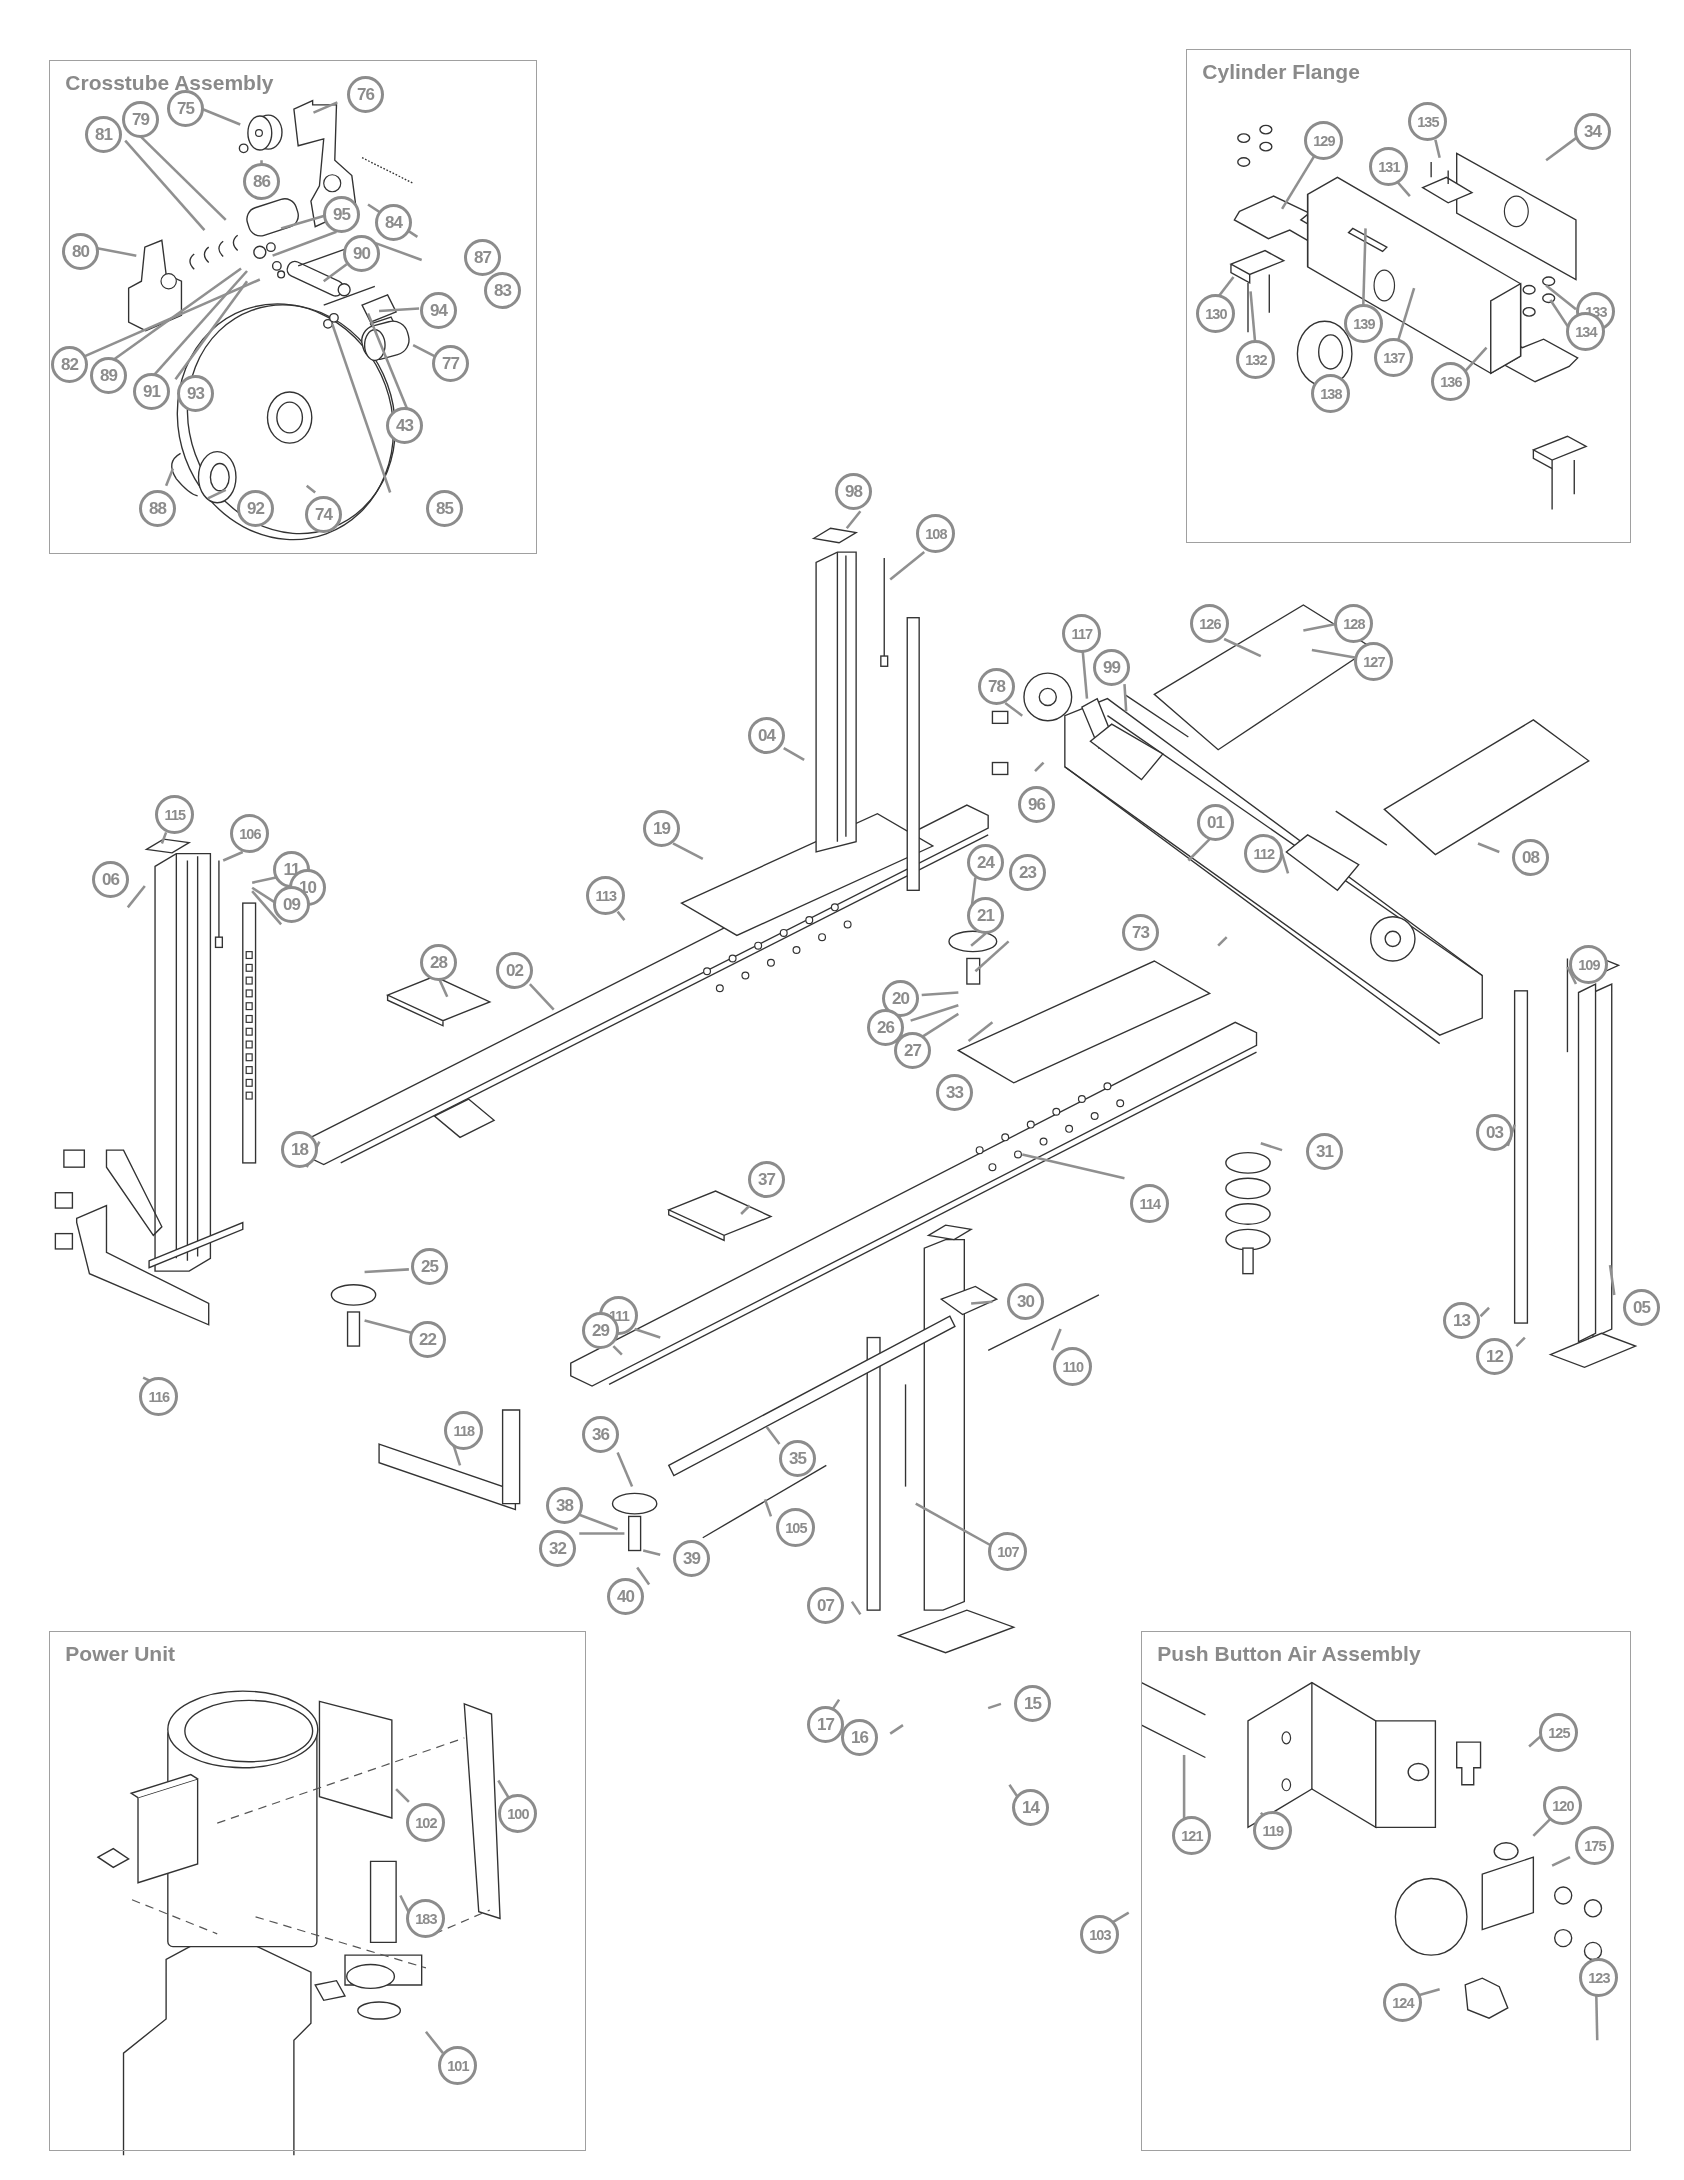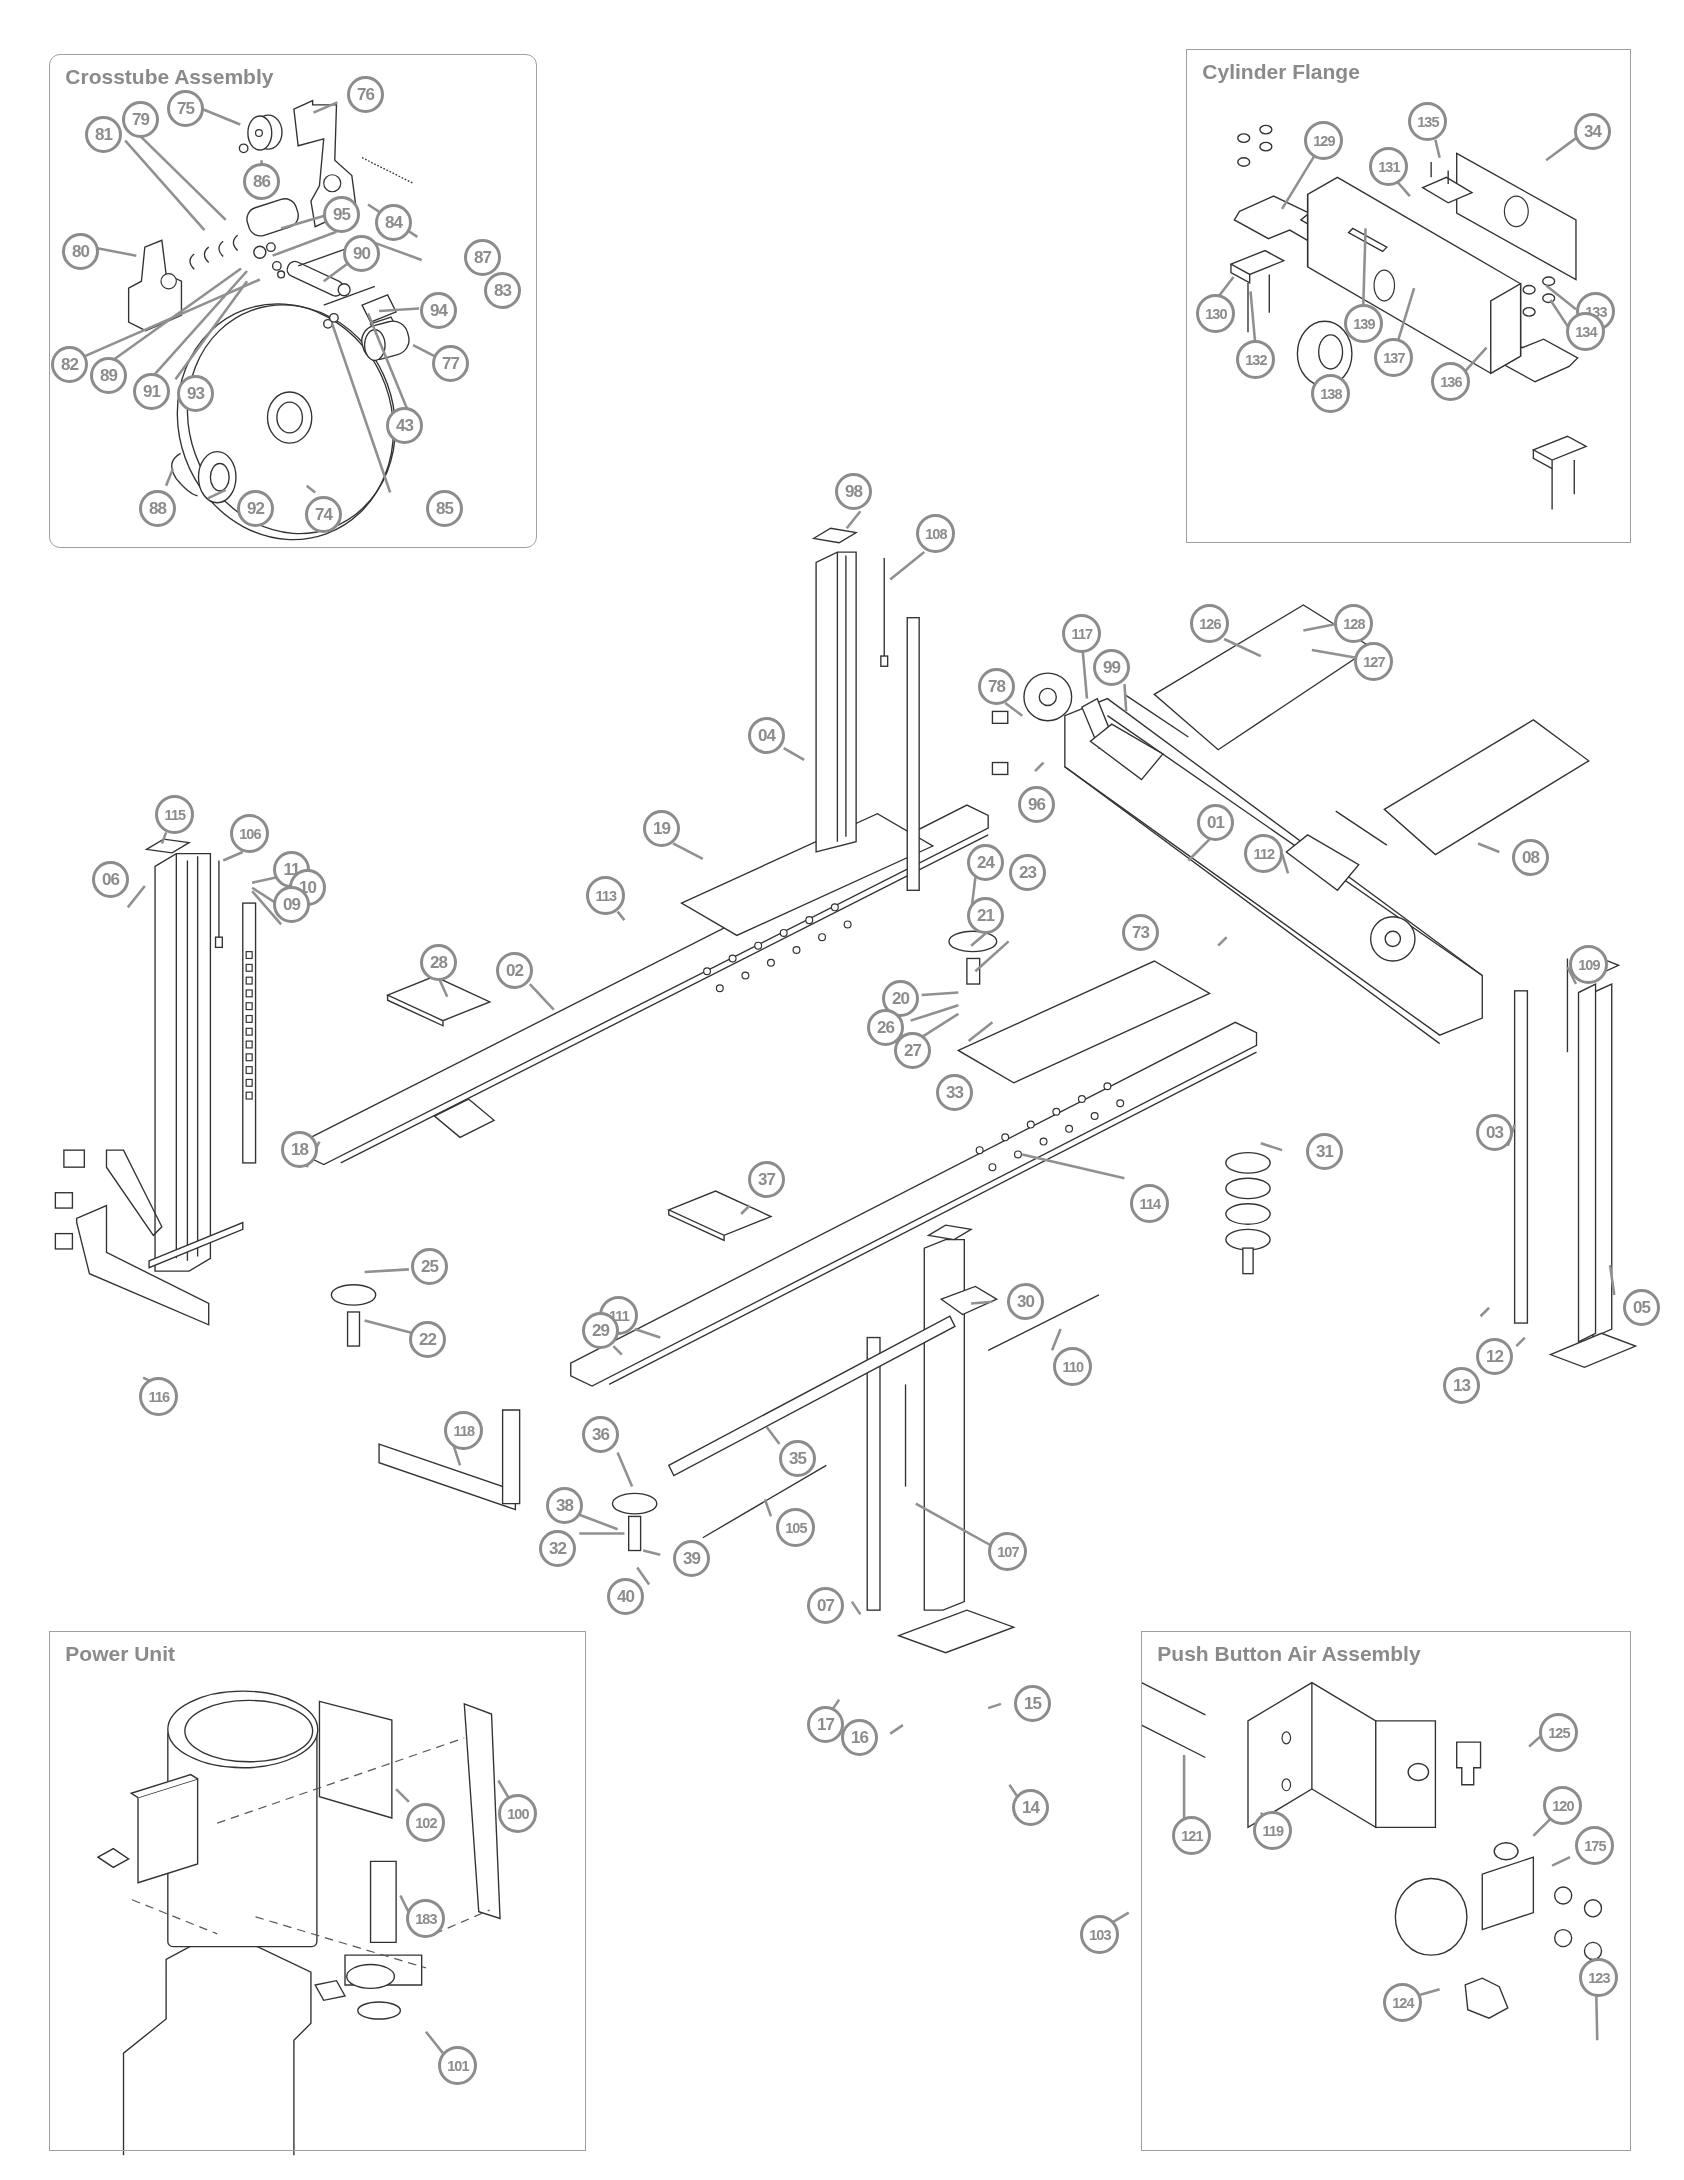--- a/index.html
+++ b/index.html
@@ -387,21 +387,21 @@
       <line class="leader" x1="1390" y1="2135" x2="1390" y2="2060"></line>
     <line class="leader" x1="1495" y1="2142" x2="1480" y2="2128"></line>
       <line class="leader" x1="1820" y1="2135" x2="1800" y2="2155"></line>
     <line class="leader" x1="1843" y1="2180" x2="1822" y2="2190"></line>
       <line class="leader" x1="1300" y1="2260" x2="1325" y2="2245"></line>
     <line class="leader" x1="1875" y1="2395" x2="1873" y2="2300"></line>
       <line class="leader" x1="1655" y1="2345" x2="1690" y2="2335"></line>
   </g>
 </svg>
 
-<div class="inset" style="left:49px;top:54px;width:486px;height:492px;border-radius:11px;">
+<div class="inset" style="left:49px;top:60px;width:486px;height:492px;">
   <div class="inset-title">Crosstube Assembly</div>
 </div>
 <div class="inset" style="left:1186px;top:49px;width:443px;height:492px;">
   <div class="inset-title">Cylinder Flange</div>
 </div>
 <div class="inset" style="left:49px;top:1631px;width:535px;height:518px;">
   <div class="inset-title">Power Unit</div>
 </div>
 <div class="inset" style="left:1141px;top:1631px;width:488px;height:518px;">
   <div class="inset-title">Push Button Air Assembly</div>
@@ -479,21 +479,21 @@
 <div class="callout" style="left:767px;top:1180px">37</div>
 <div class="callout w" style="left:1150px;top:1204px">114</div>
 <div class="callout" style="left:1495px;top:1133px">03</div>
 <div class="callout w" style="left:1589px;top:965px">109</div>
 <div class="callout" style="left:430px;top:1267px">25</div>
 <div class="callout w" style="left:619px;top:1316px">111</div>
 <div class="callout" style="left:428px;top:1340px">22</div>
 <div class="callout" style="left:601px;top:1331px">29</div>
 <div class="callout" style="left:1026px;top:1302px">30</div>
 <div class="callout w" style="left:1073px;top:1367px">110</div>
-<div class="callout" style="left:1462px;top:1386px">13</div>
+<div class="callout" style="left:1462px;top:1321px">13</div>
 <div class="callout" style="left:1495px;top:1357px">12</div>
 <div class="callout" style="left:1642px;top:1308px">05</div>
 <div class="callout w" style="left:159px;top:1397px">116</div>
 <div class="callout w" style="left:464px;top:1431px">118</div>
 <div class="callout" style="left:798px;top:1459px">35</div>
 <div class="callout" style="left:601px;top:1435px">36</div>
 <div class="callout w" style="left:796px;top:1528px">105</div>
 <div class="callout" style="left:565px;top:1506px">38</div>
 <div class="callout" style="left:692px;top:1559px">39</div>
 <div class="callout w" style="left:1008px;top:1552px">107</div>

